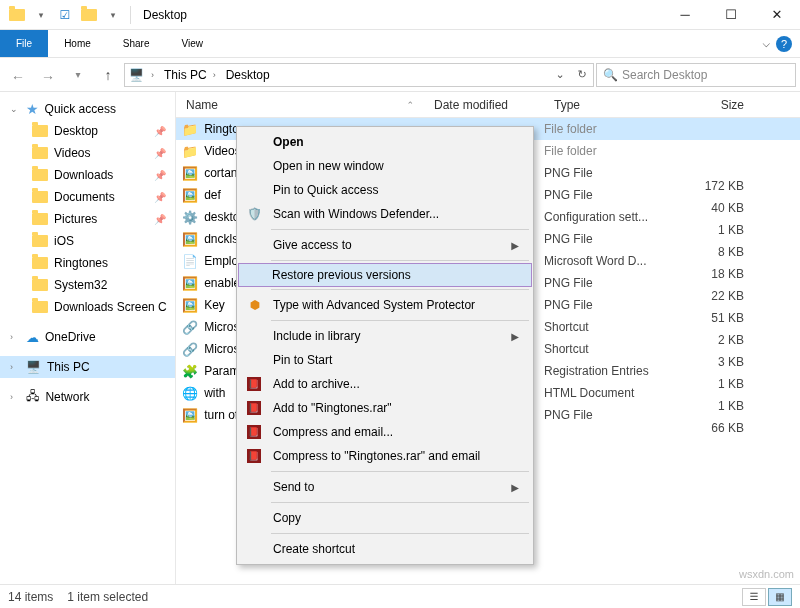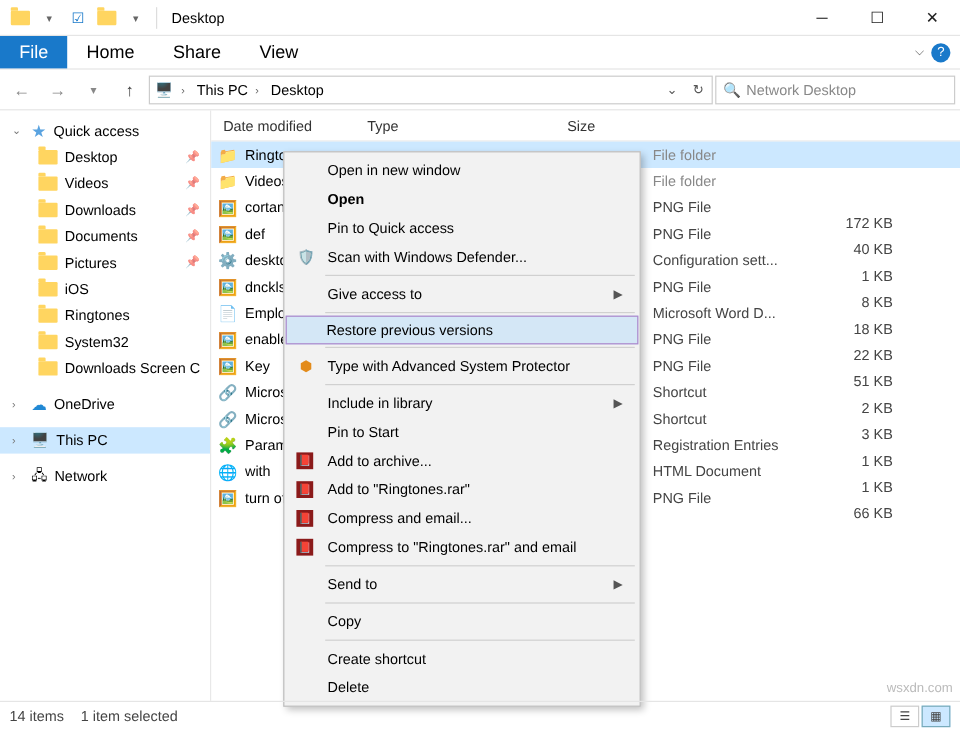--- a/index.html
+++ b/index.html
@@ -8,21 +8,21 @@
 
 .titlebar { height: 30px; background: #fff; display: flex; align-items: center; border-bottom: 1px solid #e5e5e5; }
 .qat { display: flex; align-items: center; gap: 2px; padding-left: 6px; }
 .qat-item { width: 22px; height: 22px; display: flex; align-items: center; justify-content: center; }
 .title-text { margin-left: 8px; font-size: 12px; }
 .win-controls { margin-left: auto; display: flex; }
 .win-btn { width: 46px; height: 30px; display: flex; align-items: center; justify-content: center; font-size: 13px; color: #222; }
 
 
 .ribbon { height: 28px; display: flex; align-items: stretch; border-bottom: 1px solid #e5e5e5; }
-.tab { padding: 0 16px; display: flex; align-items: center; font-size: 15px; }
+.tab { padding: 0 16px; display: flex; align-items: center; font-size: 10px; }
 .tab.file { background: #1979ca; color: #fff; }
 .ribbon-right { margin-left: auto; display: flex; align-items: center; padding-right: 8px; gap: 6px; }
 .expand-icon { font-size: 10px; color: #555; }
 .help-icon { width: 16px; height: 16px; border-radius: 50%; background: #1979ca; color: #fff; font-size: 11px; display:flex; align-items:center; justify-content:center; }
 
 
 .addr-row { height: 34px; display: flex; align-items: center; padding: 4px 4px; gap: 2px; border-bottom: 1px solid #e5e5e5; }
 .nav-btn { width: 28px; height: 28px; display: flex; align-items: center; justify-content: center; color: #888; font-size: 14px; }
 .nav-btn.active { color: #444; }
 .addr-box { flex: 1; height: 24px; border: 1px solid #ccc; display: flex; align-items: center; padding: 0 4px; gap: 2px; position: relative; }
@@ -134,21 +134,21 @@
     <span class="crumb">
         <span>Desktop</span>
       </span>
     <div class="addr-ctrl">
       <div class="addr-ctrl-btn">⌄</div>
       <div class="addr-ctrl-btn">↻</div>
     </div>
   </div>
   <div class="search-box">
     <span style="margin-right:4px;">🔍</span>
-    <span>Network Desktop</span>
+    <span>Search Desktop</span>
   </div>
 </div>
 
 <div class="main">
 
   <div class="sidebar">
     <div class="side-group">
       <div class="side-item header">
         <span class="chev">⌄</span>
         <span class="ico-star">★</span>
@@ -234,20 +234,24 @@
       <div class="side-item header">
         <span class="chev">›</span>
         <span>🖧</span>
         <span>Network</span>
       </div>
     </div>
   </div>
 
   <div class="content">
     <div class="col-headers">
+      <div class="ch name">
+          <span>Name</span>
+          <span style="font-size:9px;color:#888;">⌃</span>
+        </div>
       <div class="ch date">Date modified</div>
       <div class="ch type">Type</div>
       <div class="ch size">Size</div>
     </div>
     <div class="rows" id="file-rows">
         <div class="row selected">
           <div class="cell-name">
             <span style="font-size: 13px;">📁</span>
             <span>Ringtones</span>
           </div>
@@ -370,24 +374,24 @@
           </div>
           <div class="cell-date"></div>
           <div class="cell-type">PNG File</div>
           <div class="cell-size">66 KB</div>
         </div>
       </div>
   </div>
 </div>
 
 <div class="ctx">
+  <div class="ctx-item">
+      <b>Open</b>
+    </div>
   <div class="ctx-item">Open in new window</div>
-  <div class="ctx-item">
-      <b>Open</b>
-    </div>
   <div class="ctx-item">Pin to Quick access</div>
   <div class="ctx-item">
       <span class="ctx-ico">🛡️</span>
       <span>Scan with Windows Defender...</span>
     </div>
   <div class="ctx-sep"></div>
   <div class="ctx-item">
       <span>Give access to</span>
       <span class="ctx-arrow">▶</span>
     </div>
@@ -422,21 +426,20 @@
     </div>
   <div class="ctx-sep"></div>
   <div class="ctx-item">
       <span>Send to</span>
       <span class="ctx-arrow">▶</span>
     </div>
   <div class="ctx-sep"></div>
   <div class="ctx-item">Copy</div>
   <div class="ctx-sep"></div>
   <div class="ctx-item">Create shortcut</div>
-  <div class="ctx-item">Delete</div>
 
 </div>
 
 <div class="statusbar">
   <span>14 items</span>
   <span>1 item selected</span>
   <div class="status-views">
     <div class="view-btn">☰</div>
     <div class="view-btn active">▦</div>
   </div>

